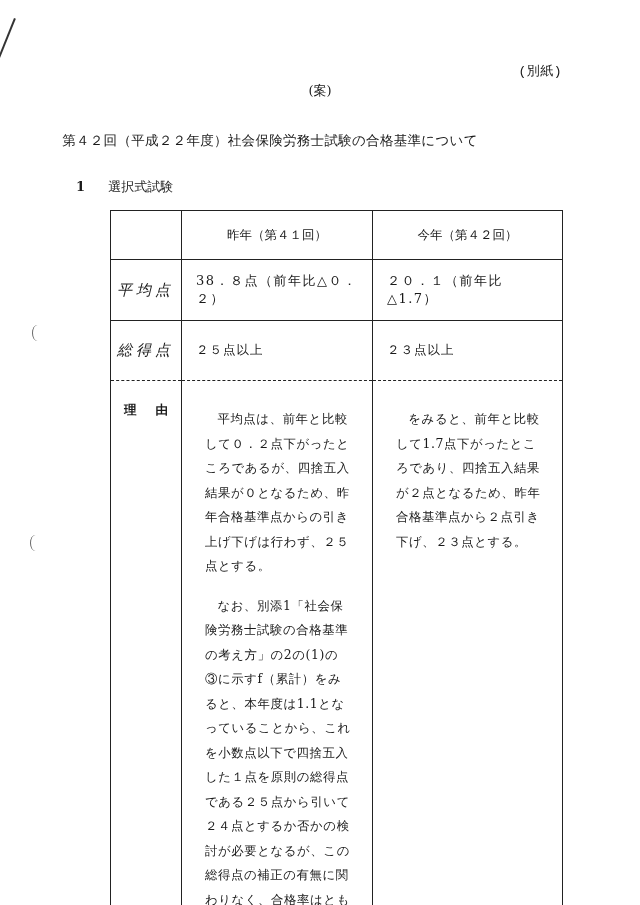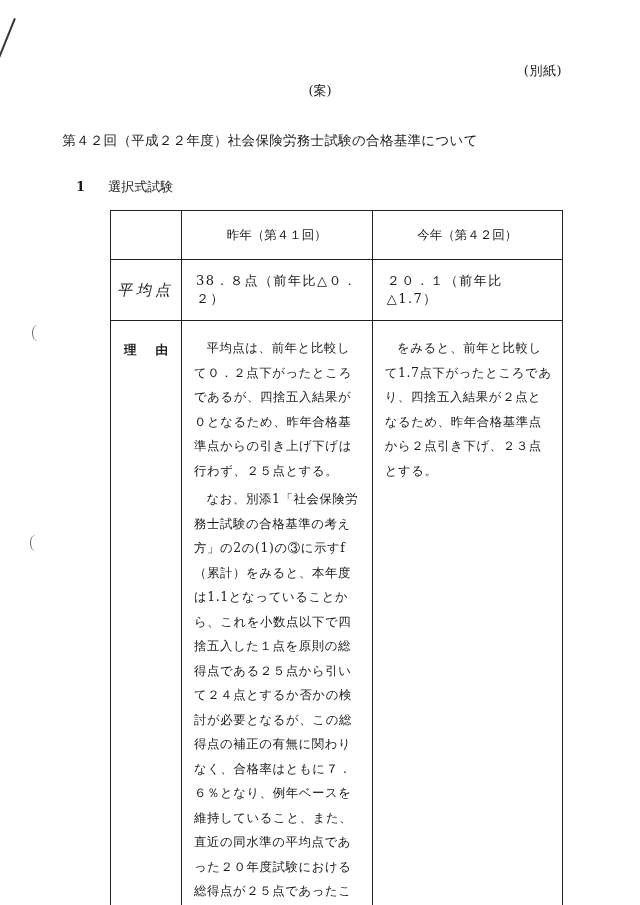--- a/index.html
+++ b/index.html
@@ -31,20 +31,21 @@
       height: 16px;
       border-left: 1.5px solid #666;
       border-radius: 50%;
     }
     .attachment-label {
       position: absolute;
       right: 78px;
       top: 62px;
       font-size: 13px;
       letter-spacing: 0.5px;
+      font-family: Liberation Mono, monospace;
     }
     .draft-label {
       position: absolute;
       left: 0;
       width: 640px;
       top: 82px;
       text-align: center;
       font-size: 13px;
     }
     .doc-title {
@@ -131,21 +132,21 @@
       font-size: 12.5px;
       letter-spacing: 1px;
     }
     .reason-text {
       padding: 11px 6px 6px 8px !important;
       font-size: 12.4px;
       line-height: 24.5px;
       letter-spacing: 0.6px;
     }
     .reason-text p {
-      margin: 4px;
+      margin: 15px;
       text-indent: 1em;
     }
   </style>
 </head>
 <body>
 
 <div class="slash-mark"></div>
 <div class="margin-arc" style="left:32px; top:325px;"></div>
 <div class="margin-arc" style="left:30px; top:535px;"></div>
 
@@ -167,20 +168,25 @@
   <tbody>
       <tr class="header-row">
     <th></th>
     <th>昨年（第４１回）</th>
     <th>今年（第４２回）</th>
   </tr>
   <tr class="avg-row">
     <td class="row-label">平均点</td>
     <td class="val">38．８点（前年比△０．２）</td>
     <td class="val">２０．１（前年比 △1.7）</td>
+  </tr>
+  <tr class="total-row">
+    <td class="row-label">総得点</td>
+    <td class="val-bold">２５点以上</td>
+    <td class="val-bold">２３点以上</td>
   </tr>
   <tr class="reason-row">
     <td style="height:478px;">
       <div class="reason-label">
         <span>理</span>
         <span>由</span>
       </div>
     </td>
     <td class="reason-text">
       <p>平均点は、前年と比較して０．２点下がったところであるが、四捨五入結果が０となるため、昨年合格基準点からの引き上げ下げは行わず、２５点とする。</p>

